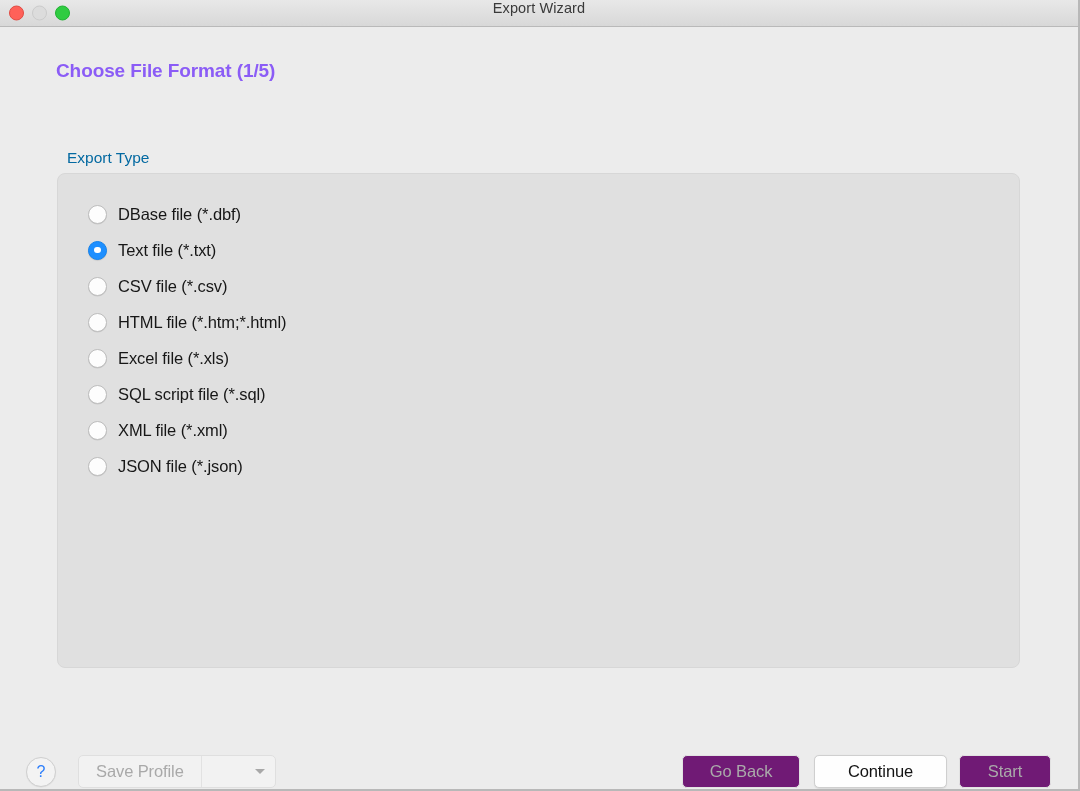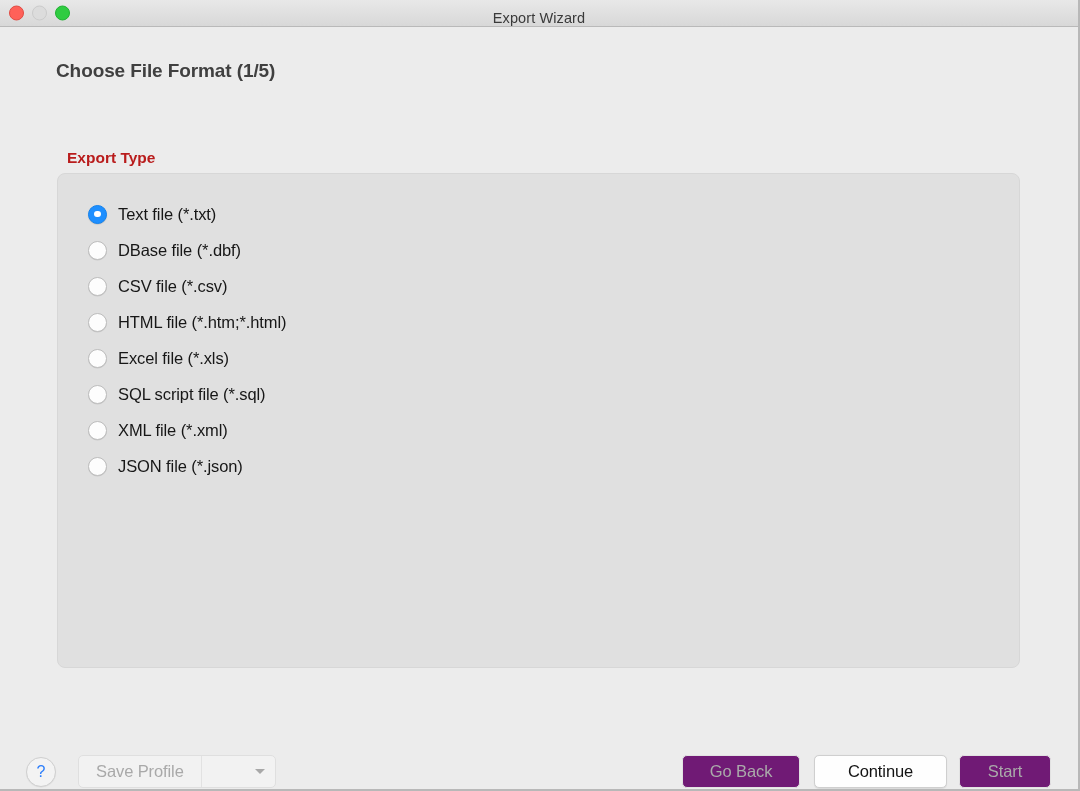--- a/index.html
+++ b/index.html
@@ -26,21 +26,21 @@
     overflow: hidden;
   }
 
   
   .titlebar {
     position: relative;
     height: 26px;
     background: linear-gradient(to bottom, #e8e8e8 0%, #d8d8d8 100%);
     border-bottom: 1px solid #b9b9b9;
     display: flex;
-    align-items: flex-end;
+    align-items: flex-start;
   }
   .traffic {
     position: absolute;
     left: 9px;
     top: 50%;
     transform: translateY(-50%);
     display: flex;
     gap: 8px;
     align-items: center;
   }
@@ -67,41 +67,40 @@
     position: relative;
     height: 763px;
   }
 
   .page-title {
     position: absolute;
     left: 56px;
     top: 33px;
     font-size: 19px;
     font-weight: bold;
-    color: #404040;
+    color: #8b5cf6;
     letter-spacing: -0.1px;
   }
 
   .page-desc {
     position: absolute;
     left: 56px;
     top: 85px;
     font-size: 16.5px;
     color: #1c1c1c;
     letter-spacing: -0.1px;
     white-space: nowrap;
   }
 
   .group-label {
     position: absolute;
     left: 67px;
     top: 122px;
     font-size: 15.5px;
-    color: #b91c1c;
-    font-weight: bold;
+    color: #0369a1;
   }
 
   .group-box {
     position: absolute;
     left: 57px;
     top: 146px;
     width: 963px;
     height: 495px;
     background: #e0e0e0;
     border-radius: 8px;
@@ -260,28 +259,28 @@
 
   <div class="content">
 
     <div class="page-title">Choose File Format (1/5)</div>
 
     <div class="group-label">Export Type</div>
 
     <div class="group-box">
       <div class="radio-list">
 
+        <div class="radio-row">
+          <span class="radio-mark"></span>
+          <span class="radio-label">DBase file (*.dbf)</span>
+        </div>
+
         <div class="radio-row selected">
           <span class="radio-mark"></span>
           <span class="radio-label">Text file (*.txt)</span>
-        </div>
-
-        <div class="radio-row">
-          <span class="radio-mark"></span>
-          <span class="radio-label">DBase file (*.dbf)</span>
         </div>
 
         <div class="radio-row">
           <span class="radio-mark"></span>
           <span class="radio-label">CSV file (*.csv)</span>
         </div>
 
         <div class="radio-row">
           <span class="radio-mark"></span>
           <span class="radio-label">HTML file (*.htm;*.html)</span>

